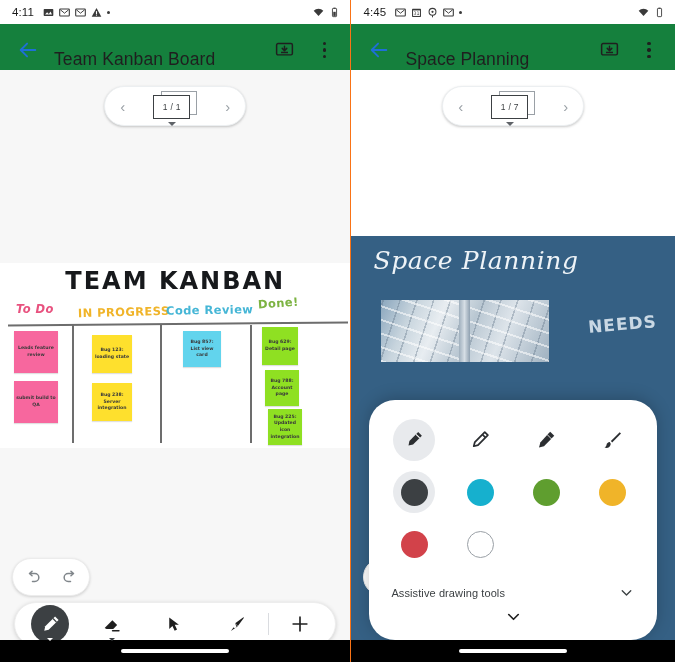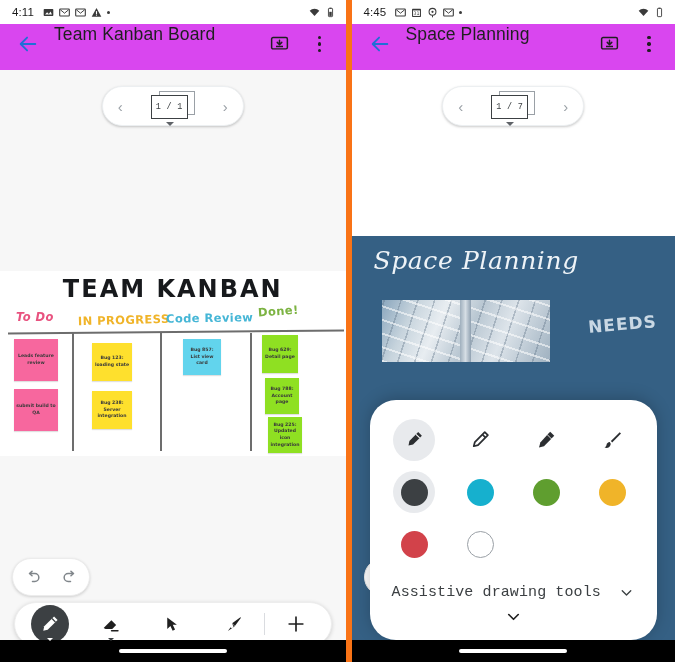--- a/index.html
+++ b/index.html
@@ -8,44 +8,44 @@
     background: #ffffff;
     font-family: "Liberation Sans", sans-serif;
     overflow: hidden;
   }
   .screens { display: flex; width: 675px; height: 662px; }
   .phone {
     position: relative;
     width: 366px; height: 662px;
     background: #ffffff;
     overflow: hidden;
-    border-right: 6px solid #f97316;
+    border-right: 1px solid #f97316;
   }
   .phone.right { width: 337px; border-right: none; }
 
   
   .statusbar {
     height: 24px;
     display: flex; align-items: center;
     padding: 0 10px 0 12px;
     font-size: 11px; color: #1b1b1b;
     background: #fff;
   }
   .status-time { font-size: 11.5px; letter-spacing: .1px; }
   .status-icons-left { display: flex; align-items: center; gap: 5px; margin-left: 9px; }
   .status-icons-right { margin-left: auto; display: flex; align-items: center; gap: 5px; }
   .sicon { width: 11px; height: 11px; display: block; }
   .dot-sep { width: 3px; height: 3px; border-radius: 50%; background: #3a3a3a; display:block; }
 
   
   .appbar {
     height: 46px;
-    display: flex; align-items: flex-start;
+    display: flex; align-items: flex-end;
     padding: 0 6px 0 8px;
-    background: #d946ef;
+    background: #15803d;
   }
   .appbar-btn {
     width: 40px; height: 40px;
     display: flex; align-items: center; justify-content: center;
     border-radius: 50%;
     flex: 0 0 auto;
   }
   .appbar-title {
     font-size: 17.5px;
     color: #1f1f1f;
@@ -74,21 +74,21 @@
     transform: translateX(-50%);
     width: 142px; height: 40px;
     border-radius: 22px;
     background: #ffffff;
     border: 1px solid #eceff1;
     box-shadow: 0 1px 3px rgba(0,0,0,.14), 0 1px 2px rgba(0,0,0,.08);
     display: flex; align-items: center; justify-content: space-between;
     padding: 0 12px;
   }
   .pp-arrow { font-size: 15px; color: #9aa0a6; line-height: 1; padding: 0 3px; }
-  .pp-center { position: relative; width: 44px; height: 30px; font-family: Liberation Mono, monospace; }
+  .pp-center { position: relative; width: 44px; height: 30px; }
   .pp-back {
     position: absolute; right: 0; top: 0;
     width: 36px; height: 24px;
     border: 1.3px solid #9aa0a6;
     background: #fff;
   }
   .pp-front {
     position: absolute; left: 0; top: 4px;
     width: 37px; height: 24px;
     border: 1.6px solid #3c4043;
@@ -101,21 +101,21 @@
     width: 0; height: 0;
     border-left: 4px solid transparent;
     border-right: 4px solid transparent;
     border-top: 4px solid #5f6368;
   }
 
   
   .board {
     position: absolute;
     left: 0; right: 0;
-    top: 201px;
+    top: 193px;
     height: 185px;
     background: #ffffff;
     overflow: hidden;
     padding-left: 33px;
   }
   .board-title {
     position: absolute; top: 4px; left: 0; right: 0;
     text-align: center;
     font-family: "DejaVu Sans", sans-serif;
     font-size: 24px; font-weight: 700;
@@ -300,21 +300,21 @@
     width: 27px; height: 27px;
     border-radius: 50%;
     display: block;
   }
   .swatch.outline { background: #ffffff; border: 1.4px solid #9aa0a6; }
   .assist-row {
     display: flex; align-items: center;
     padding: 10px 22px 6px;
     margin-top: 4px;
   }
-  .assist-label { font-size: 15px; color: #3c4043; letter-spacing: .1px; font-family: Liberation Mono, monospace; }
+  .assist-label { font-size: 11px; color: #3c4043; letter-spacing: .1px; }
   .assist-spacer { flex: 1 1 auto; }
   .assist-icons {
     display: flex; align-items: center;
     padding: 6px 22px 0;
     gap: 44px;
   }
   .sheet-foot {
     margin-top: auto;
     display: flex; align-items: center; justify-content: center;
     padding-bottom: 18px;

